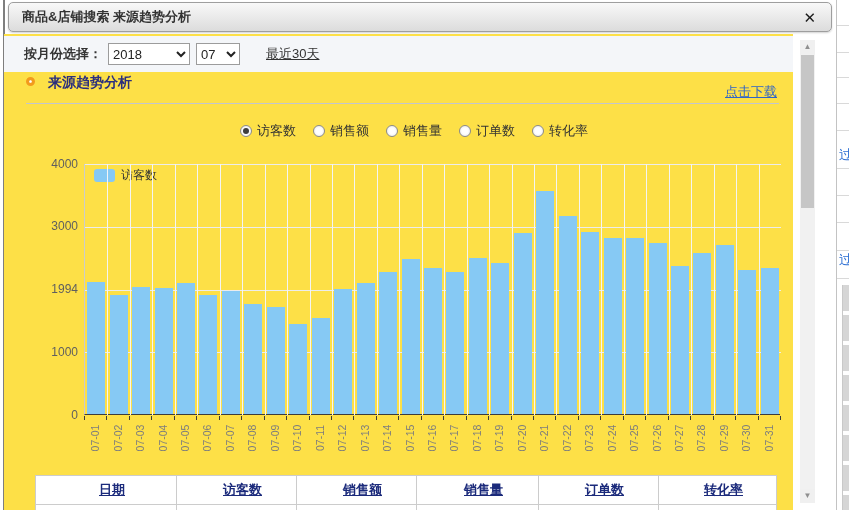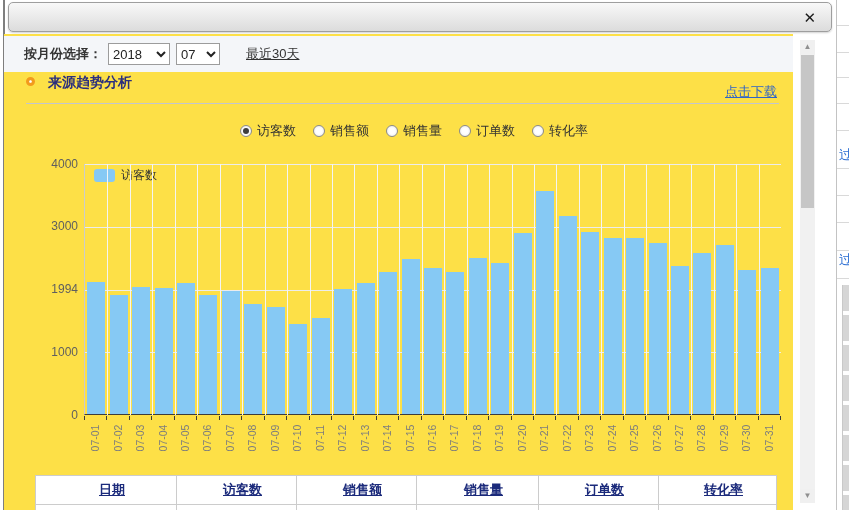--- a/index.html
+++ b/index.html
@@ -30,21 +30,21 @@
 
   
   .content { position:absolute; left:4px; top:34px; width:789px; height:476px;
     background:#fde047; overflow:hidden; }
 
   .filter-row { position:absolute; left:0; top:2px; width:789px; height:36px;
     background:#f4f6f9; display:flex; align-items:center; padding-left:20px; }
   .filter-row .flabel { font-size:13px; font-weight:bold; color:#333; }
   .filter-row select { height:22px; font-size:13px; color:#222; margin-left:6px;
     border:1px solid #9c9c9c; background:#fff; }
-  .filter-row select.year { width:62px; }
+  .filter-row select.year { width:82px; }
   .filter-row select.month { width:44px; }
   .filter-row .recent { margin-left:26px; font-size:13px; color:#333;
     text-decoration:underline; cursor:pointer; }
 
   .section-header { position:absolute; left:0; top:40px; width:789px; height:26px; }
   .bullet { position:absolute; left:22px; top:3px; width:9px; height:9px; border-radius:50%;
     border:3px solid #f29b1d; background:radial-gradient(#fff 30%, #fbd9a0 75%); }
   .section-title { position:absolute; left:44px; top:0; font-size:14px; font-weight:bold; color:#2b2f7e;text-align:center; }
   .download { position:absolute; right:16px; top:9px; font-size:13px; color:#2e64c8;
     text-decoration:underline; cursor:pointer; }
@@ -110,20 +110,21 @@
       <div class="hline" style="top: 168px;"></div>
       <div class="hline" style="top: 195px;"></div>
       <div class="hline" style="top: 222px;"></div>
       <div class="hline" style="top: 250px;"></div>
       <div class="hline" style="top: 278px;"></div>
     </div>
 
   <div class="left-border"></div>
 
   <div class="titlebar">
+    <span class="title">商品&amp;店铺搜索 来源趋势分析</span>
     <span class="close">✕</span>
   </div>
 
   <div class="content">
 
     <div class="filter-row">
       <span class="flabel">按月份选择：</span>
       <select class="year">
         <option>2018</option>
       </select>

